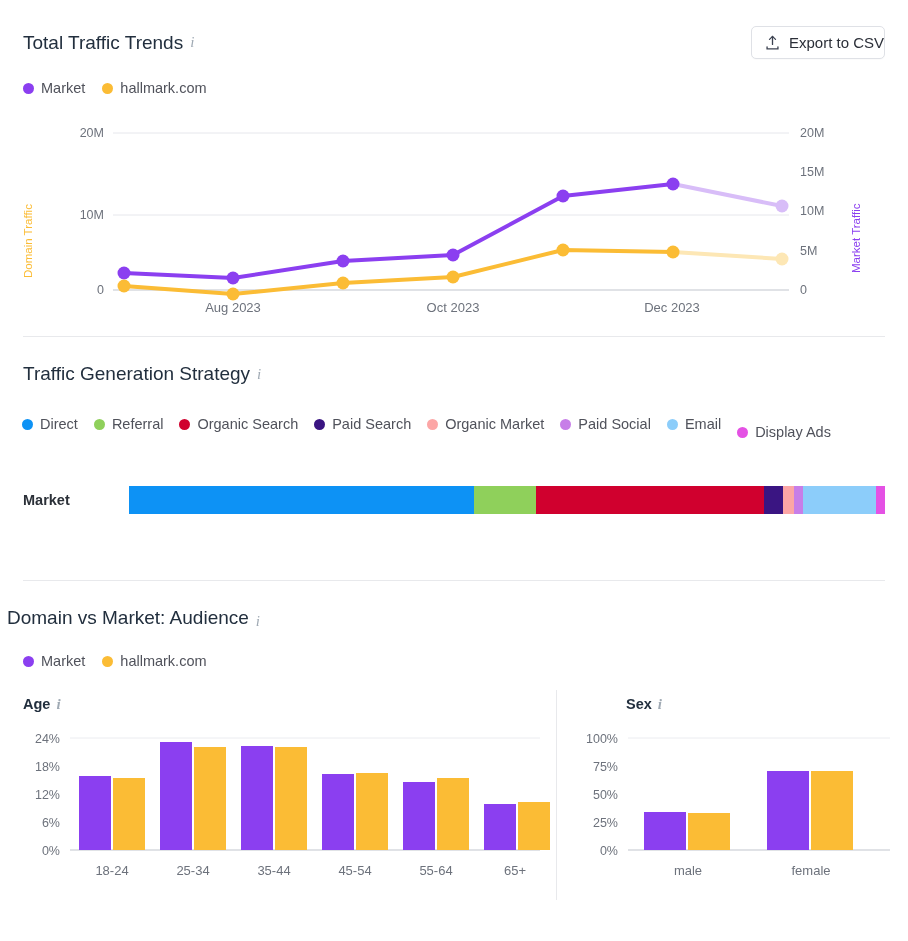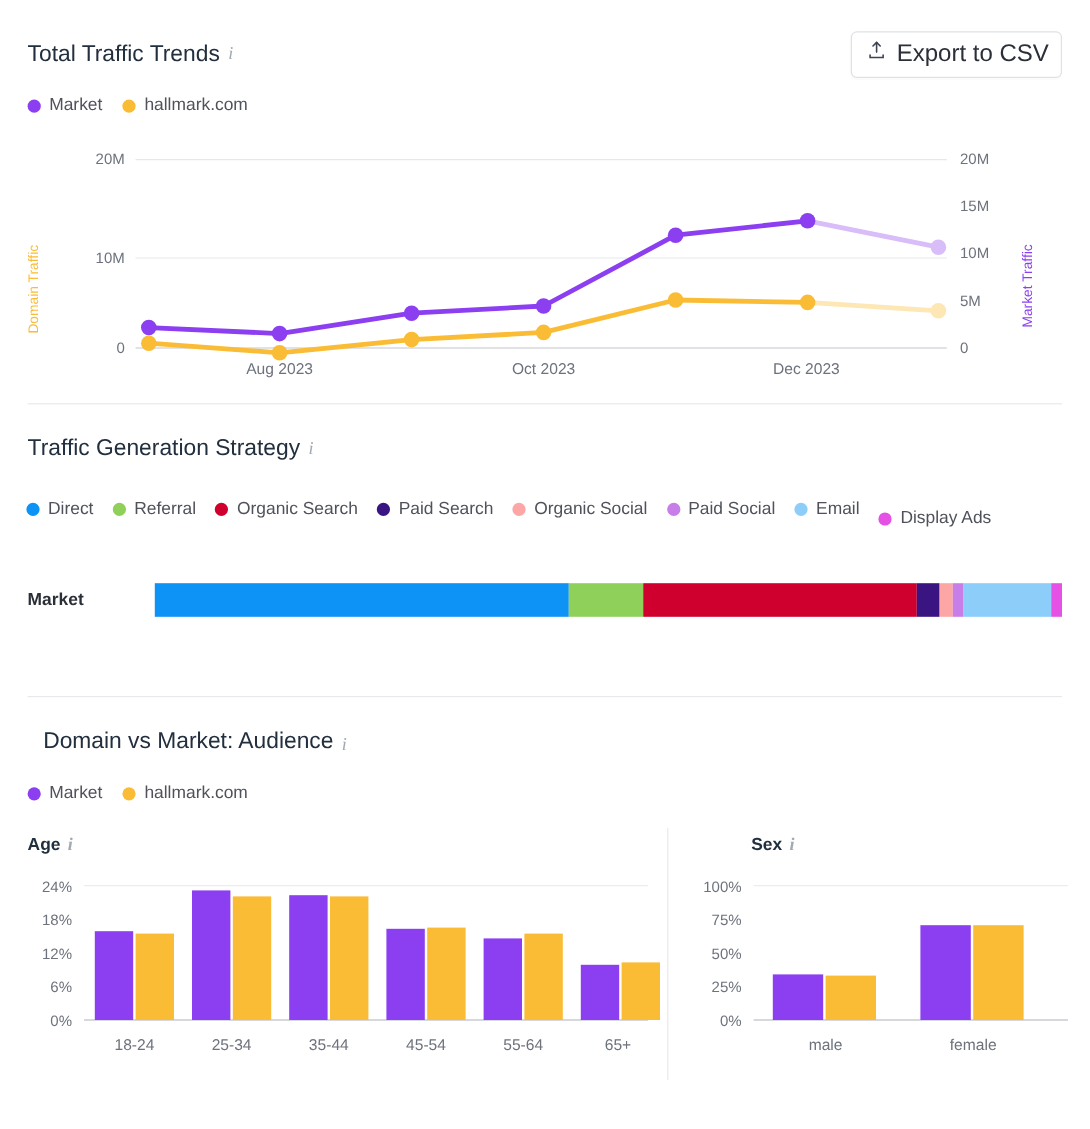--- a/index.html
+++ b/index.html
@@ -27,24 +27,24 @@
   .legend-dot { width: 11px; height: 11px; border-radius: 50%; flex: none; }
   .legend-label { font-size: 14.5px; color: #50525b; white-space: nowrap; }
   .divider { height: 1px; background: #e8e9ec; }
 
   
   .head {
     position: absolute; left: 23px; top: 26px; right: 23px;
     display: flex; align-items: center; justify-content: space-between;
   }
   .export-btn {
-    display: flex; gap: 9px;
+    display: flex; align-items: center; gap: 9px;
     border: 1px solid #dfe1e6; border-radius: 5px;
-    background: #fff; padding: 7px 10px 7px 13px;
-    font-size: 20px; color: #2b2f38; cursor: pointer;
+    background: #fff; padding: 7px 0 7px 13px;
+    font-size: 15px; color: #2b2f38; cursor: pointer;
     box-shadow: 0 1px 1px rgba(0,0,0,.02);
   }
   .upload-ico { width: 15px; height: 16px; display:block; }
 
   .legend-top { position: absolute; left: 23px; top: 77px; }
 
   
   .linechart { position: absolute; left: 0; top: 118px; width: 908px; height: 200px; }
   .lc-svg { display: block; }
   .axis-title { font-size: 11.5px; }
@@ -61,21 +61,21 @@
   .bar-label {
     width: 106px; flex: none; font-size: 14.5px; color: #2b3038;
     white-space: nowrap; overflow: hidden;
   }
   .bar-label.bold { font-weight: 700; }
   .bar-track { height: 28px; display: flex; }
   .bar-seg { height: 28px; }
 
   
   .sec3-divider { position: absolute; left: 23px; right: 23px; top: 580px; }
-  .sec3-title { position: absolute; left: 36px; top: 607px; align-items: flex-end; }
+  .sec3-title { position: absolute; left: 7px; top: 607px; align-items: flex-end; }
   .sec3-legend { position: absolute; left: 23px; top: 650px; }
 
   .subtitle {
     font-size: 14.5px; font-weight: 700; color: #222f3e;
     display: flex; align-items: center; gap: 6px;
   }
   .age-title { position: absolute; left: 23px; top: 696px; }
   .sex-title { position: absolute; left: 578px; top: 696px; margin-left: 48px; }
   .age-chart { position: absolute; left: 0px; top: 726px; }
   .sex-chart { position: absolute; left: 560px; top: 726px; }
@@ -201,21 +201,21 @@
     <div class="legend-item">
       <span class="legend-dot" style="background:#d0002e"></span>
       <span class="legend-label">Organic Search</span>
     </div>
     <div class="legend-item">
       <span class="legend-dot" style="background:#3a1582"></span>
       <span class="legend-label">Paid Search</span>
     </div>
     <div class="legend-item">
       <span class="legend-dot" style="background:#fca6a6"></span>
-      <span class="legend-label">Organic Social</span>
+      <span class="legend-label">Organic Market</span>
     </div>
     <div class="legend-item">
       <span class="legend-dot" style="background:#c77ee8"></span>
       <span class="legend-label">Paid Social</span>
     </div>
     <div class="legend-item">
       <span class="legend-dot" style="background:#8ccdfa"></span>
       <span class="legend-label">Email</span>
     </div>
     <div class="legend-item" style="margin-top:16px">

